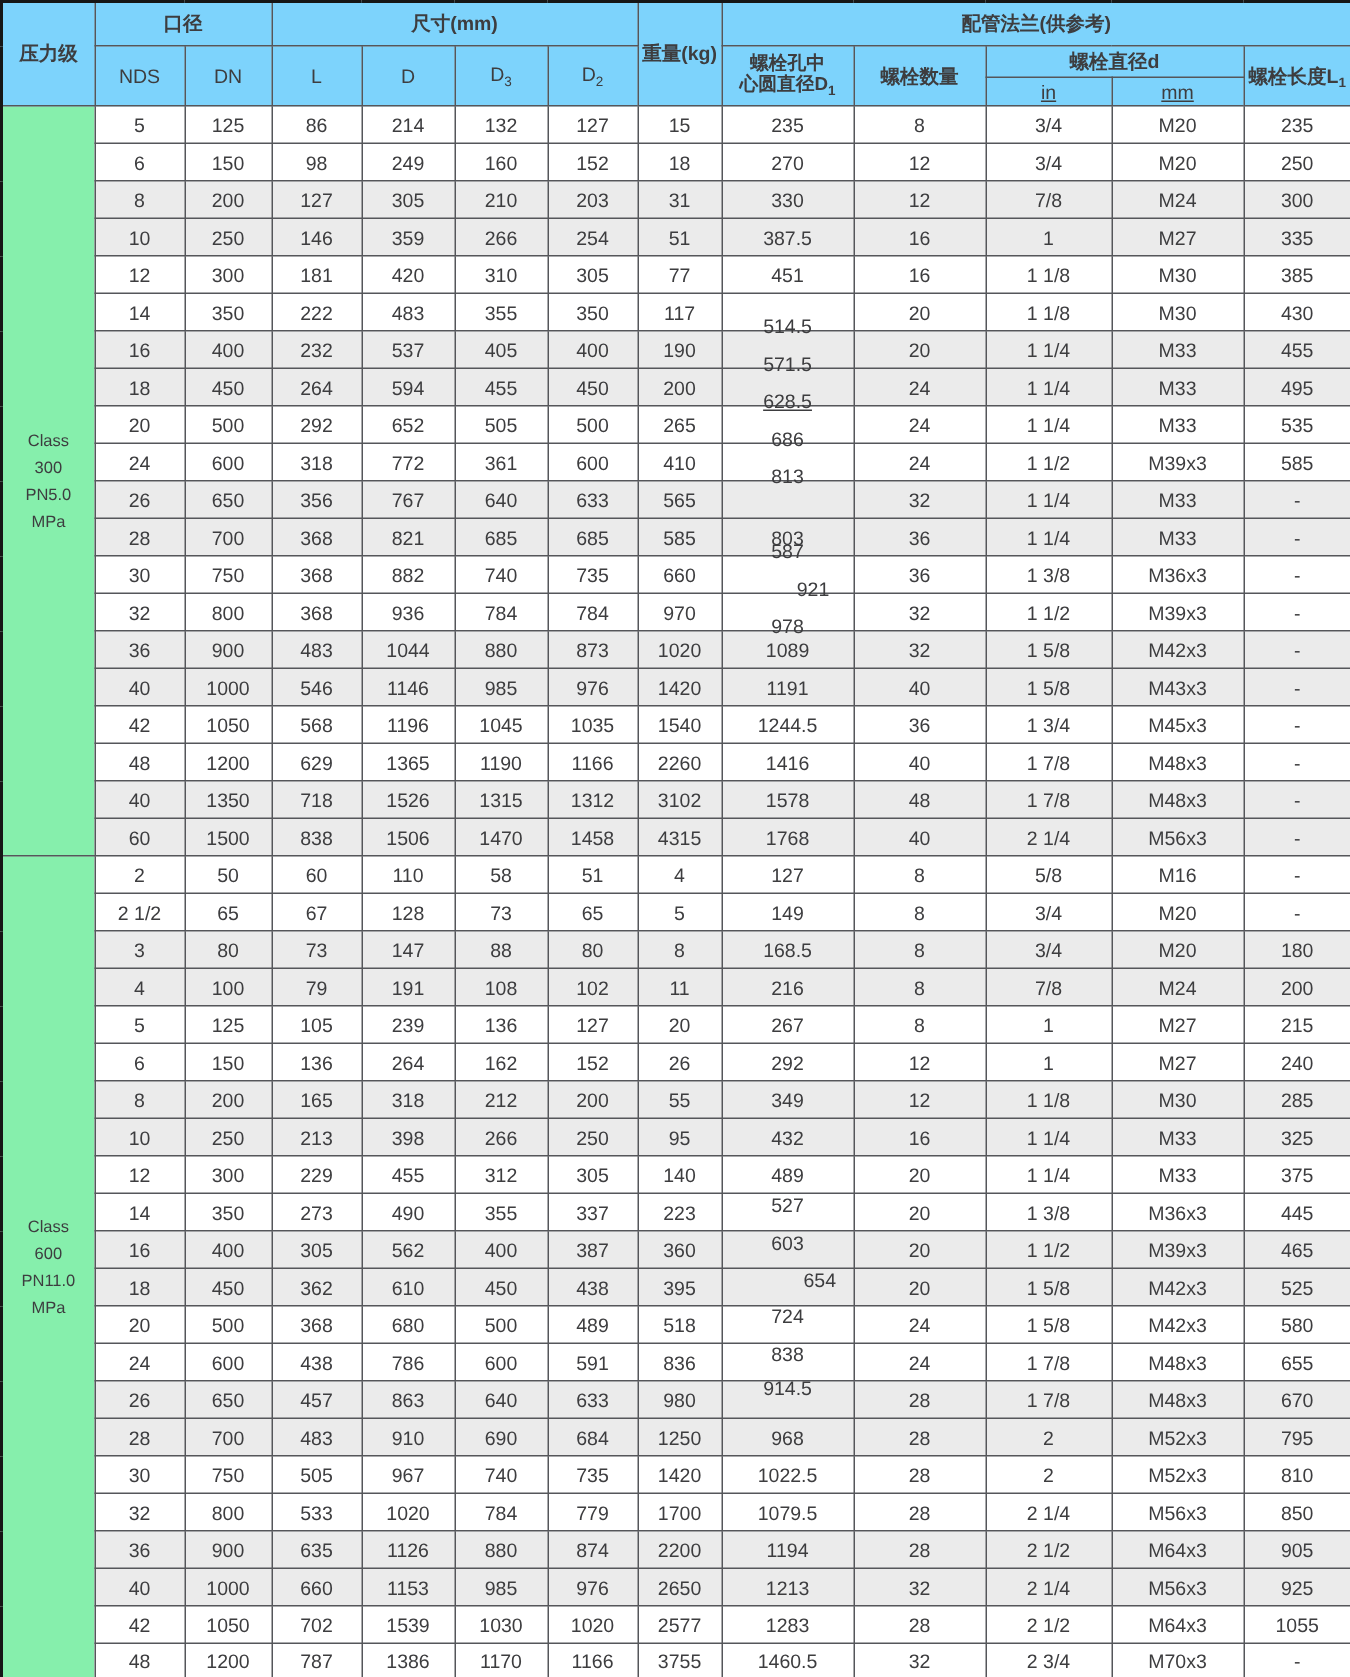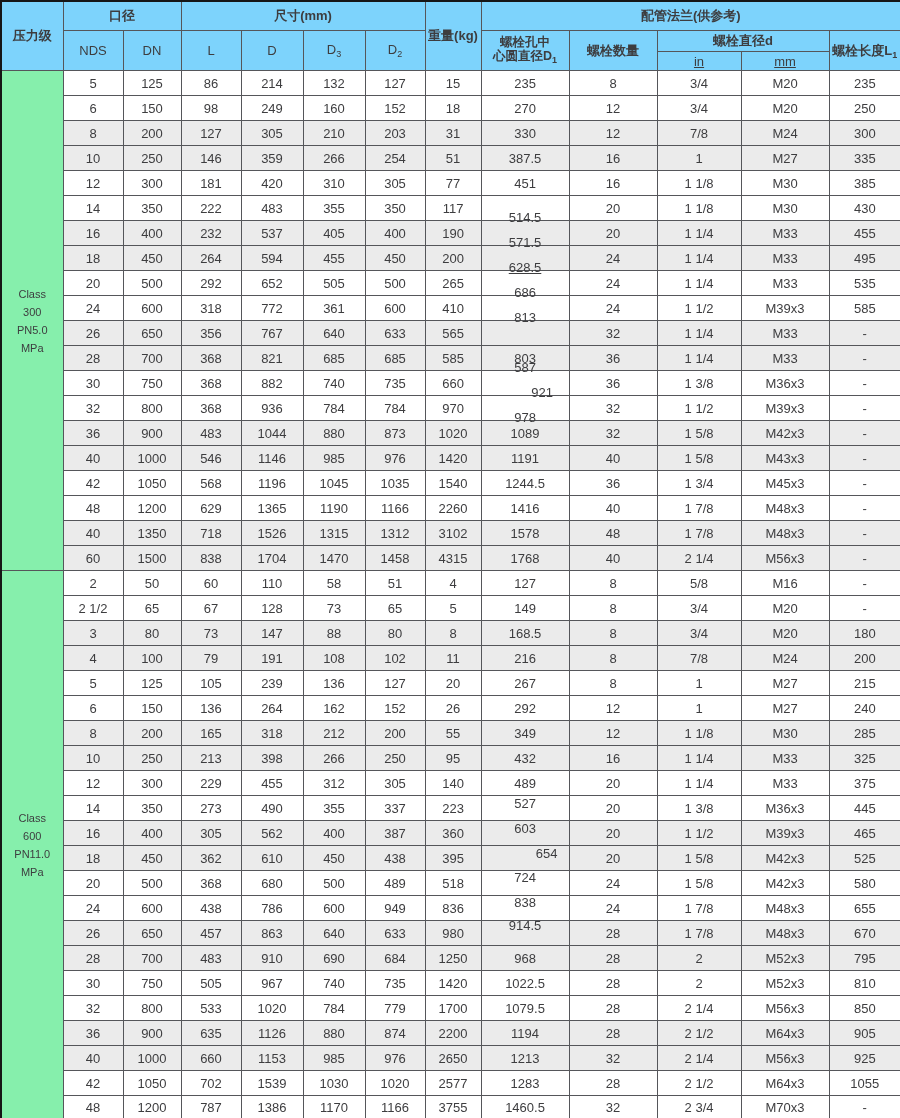--- a/index.html
+++ b/index.html
@@ -348,21 +348,21 @@
         <td>1578</td>
         <td>48</td>
         <td>1 7/8</td>
         <td>M48x3</td>
         <td>-</td>
       </tr>
       <tr class="shade">
         <td>60</td>
         <td>1500</td>
         <td>838</td>
-        <td>1704</td>
+        <td>1506</td>
         <td>1470</td>
         <td>1458</td>
         <td>4315</td>
         <td>1768</td>
         <td>40</td>
         <td>2 1/4</td>
         <td>M56x3</td>
         <td>-</td>
       </tr>
       <tr>
@@ -552,21 +552,21 @@
         <td>1 5/8</td>
         <td>M42x3</td>
         <td>580</td>
       </tr>
       <tr>
         <td>24</td>
         <td>600</td>
         <td>438</td>
         <td>786</td>
         <td>600</td>
-        <td>949</td>
+        <td>591</td>
         <td>836</td>
         <td><span class="shifted" style="top: -6px;">838</span></td>
         <td>24</td>
         <td>1 7/8</td>
         <td>M48x3</td>
         <td>655</td>
       </tr>
       <tr class="shade">
         <td>26</td>
         <td>650</td>

